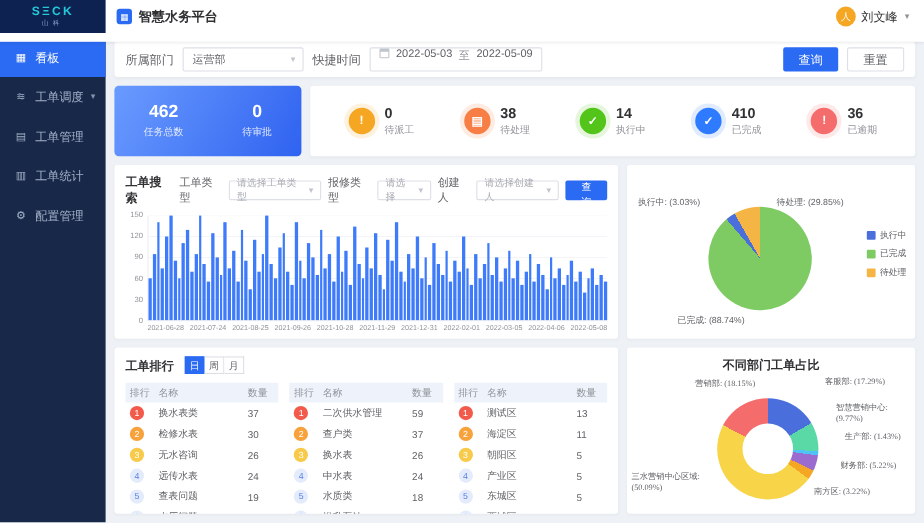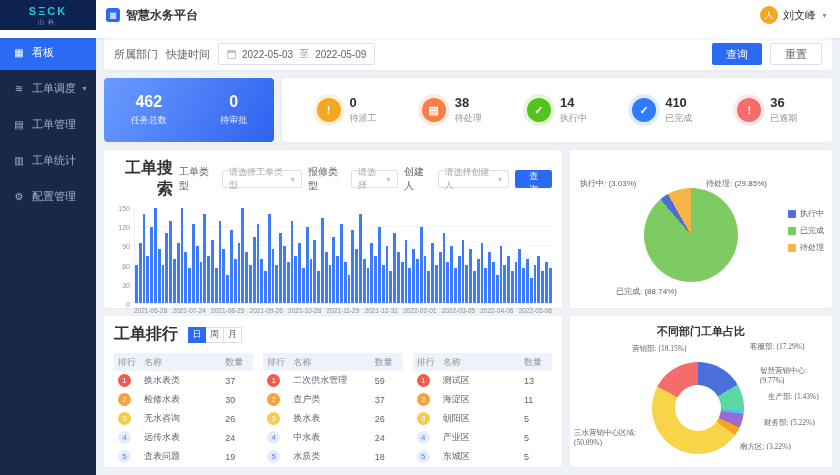--- a/index.html
+++ b/index.html
@@ -25,21 +25,21 @@
   
   .main{position:absolute;left:96px;top:30px;right:0;bottom:0;padding:8px;overflow:hidden;}
   .card{background:#fff;border-radius:3px;box-shadow:0 1px 3px rgba(0,0,0,.04);}
   .filter-card{height:32px;display:flex;align-items:center;gap:8px;padding:0 10px;}
   .f-label{font-size:11px;color:#606266;}
   .f-label.sm{font-size:10px;}
   .select{position:relative;height:22px;border:1px solid #dcdfe6;border-radius:2px;display:flex;align-items:center;padding:0 16px 0 8px;font-size:10px;color:#606266;min-width:110px;cursor:pointer;background:#fff;}
   .select .ph{color:#a8abb2;}
   .sel-caret{position:absolute;right:5px;font-size:7px;color:#c0c4cc;}
   .select.xs{height:18px;font-size:9px;min-width:0;padding:0 14px 0 6px;}
-  .date-range{height:22px;border:1px solid #dcdfe6;border-radius:2px;display:flex;align-items:center;gap:6px;padding:0 8px;font-size:10px;color:#606266;cursor:pointer;background:#fff;}
+  .date-range{height:22px;border:1px solid #dcdfe6;border-radius:2px;display:flex;gap:6px;padding:0 8px;font-size:10px;color:#606266;cursor:pointer;background:#fff;}
   .cal-icon{width:9px;height:9px;border:1px solid #c0c4cc;border-top:3px solid #c0c4cc;border-radius:1px;display:inline-block;}
   .date-sep{color:#909399;}
   .spacer{flex:1;}
   .btn{border:none;border-radius:2px;font-size:11px;height:22px;padding:0 14px;cursor:pointer;font-family:inherit;}
   .btn.primary{background:#2b6bf3;color:#fff;}
   .btn.plain{background:#fff;border:1px solid #dcdfe6;color:#606266;}
   .btn.xs{height:18px;font-size:9px;padding:0 10px;}
   
   .stats-row{display:flex;gap:8px;margin-top:8px;height:64px;}
   .total-card{width:170px;border-radius:4px;background:linear-gradient(120deg,#6a9bff,#2f62f0);display:flex;align-items:center;justify-content:space-around;color:#fff;}
@@ -48,21 +48,21 @@
   .tc-label{font-size:9px;opacity:.85;margin-top:3px;}
   .stat-card{flex:1;display:flex;align-items:center;justify-content:space-around;padding:0 12px;}
   .stat-item{display:flex;align-items:center;gap:9px;}
   .stat-icon{width:24px;height:24px;border-radius:50%;color:#fff;font-size:11px;font-weight:bold;display:flex;align-items:center;justify-content:center;}
   .stat-num{font-size:13px;font-weight:bold;}
   .stat-label{font-size:9px;color:#909399;margin-top:2px;}
   
   .mid-row{display:flex;gap:8px;margin-top:8px;height:158px;}
   .trend-card{flex:1;padding:8px 10px;position:relative;}
   .trend-head{display:flex;align-items:center;gap:6px;}
-  .card-title{font-size:16px;font-weight:bold;color:#303133;text-align:right;}
+  .card-title{font-size:11px;font-weight:bold;color:#303133;}
   .card-title.center{text-align:center;font-size:11px;}
   .chart-wrap{display:flex;margin-top:8px;height:96px;}
   .y-axis{width:20px;position:relative;font-size:7px;color:#909399;}
   .y-axis span{position:absolute;right:4px;transform:translateY(50%);}
   .bars{flex:1;display:flex;align-items:flex-end;border-left:1px solid #ebeef5;border-bottom:1px solid #ebeef5;background-image:repeating-linear-gradient(to top,transparent 0 18.2px,#f2f4f8 18.2px 19.2px);}
   .bars i{flex:1;margin-right:1px;background:#3e7bfa;}
   .x-axis{display:flex;justify-content:space-between;font-size:6.5px;color:#909399;margin:3px 0 0 20px;}
   
   .pie-card{width:262px;position:relative;padding:8px;}
   .pie{position:absolute;left:74px;top:38px;width:94px;height:94px;border-radius:50%;}
@@ -142,20 +142,24 @@
   <div class="menu-item">
     <span class="mi-icon">⚙</span>
     <span>配置管理</span>
   </div>
 </div>
 
 <div class="main">
 
   <div class="card filter-card">
     <span class="f-label">所属部门</span>
+    <div class="select">
+      <span>运营部</span>
+      <span class="sel-caret">▼</span>
+    </div>
     <span class="f-label">快捷时间</span>
     <div class="date-range">
       <span class="cal-icon"></span>
       <span>2022-05-03</span>
       <span class="date-sep">至</span>
       <span>2022-05-09</span>
     </div>
     <div class="spacer"></div>
     <button class="btn primary">查询</button>
     <button class="btn plain">重置</button>

